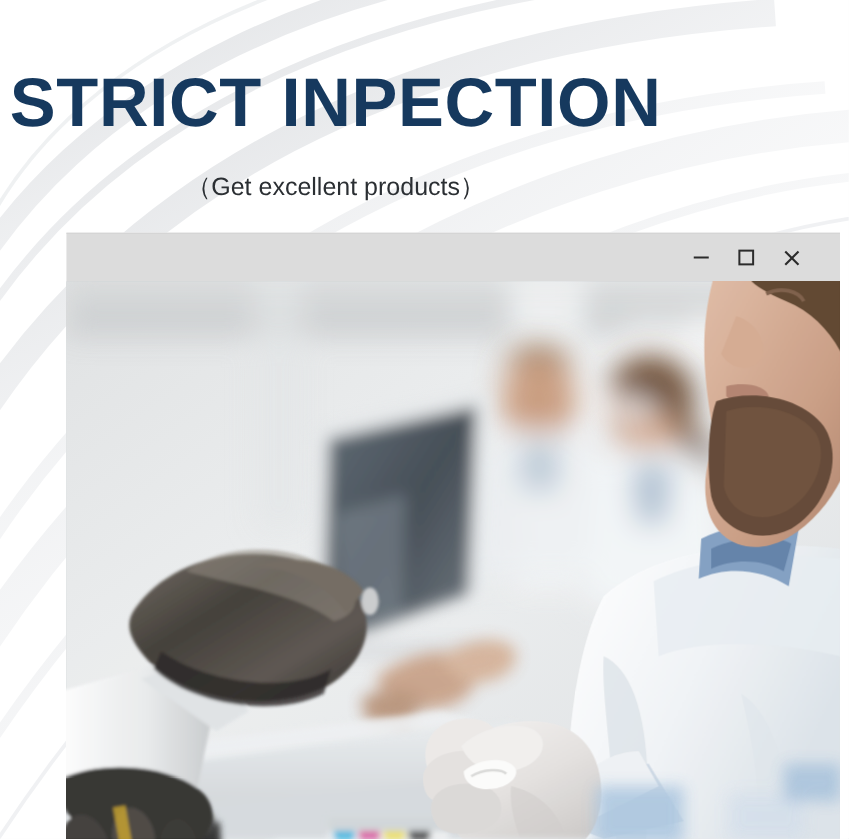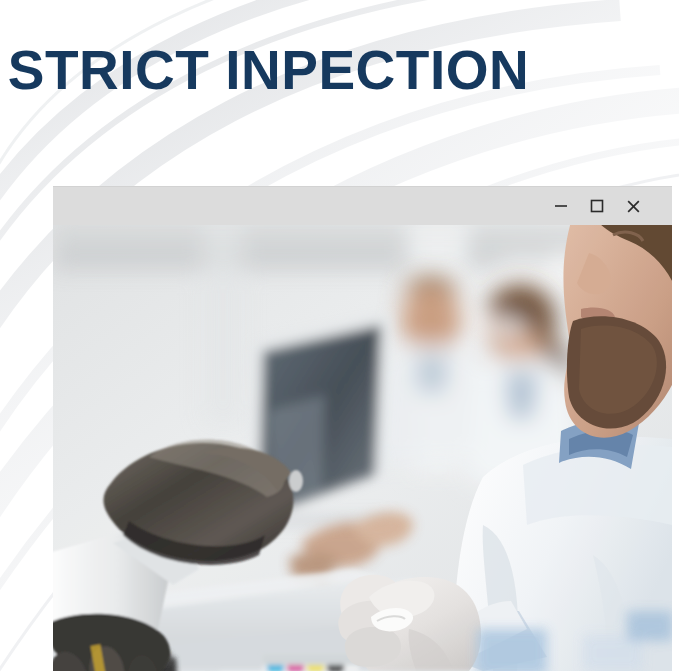--- a/index.html
+++ b/index.html
@@ -21,21 +21,21 @@
     inset: 0;
     width: 679px;
     height: 671px;
     z-index: 0;
     pointer-events: none;
   }
 
   
   #header {
     position: absolute;
-    top: 4px;
+    top: 16px;
     left: 0;
     width: 537px;
     z-index: 2;
     text-align: center;
   }
   #page-title {
     margin: 0;
     padding-top: 36px;
     font-size: 55px;
     line-height: 60px;
@@ -130,20 +130,21 @@
     <path d="M -30 630 C 150 340, 440 160, 700 140" stroke-width="7"></path>
   </g>
   <g fill="none" stroke="#eceef0" stroke-width="3" opacity="0.8">
     <path d="M -20 200 C 50 40, 250 -40, 470 -55"></path>
     <path d="M -20 700 C 180 380, 480 190, 720 170"></path>
   </g>
 </svg>
 
 <div id="header">
   <h1 id="page-title">STRICT INPECTION</h1>
+  <div id="page-subtitle">（Get excellent products）</div>
 </div>
 
 <div id="app-window">
 
   <div id="window-titlebar">
     <button class="win-btn" aria-label="Minimize" title="Minimize">
       <svg width="16" height="16" viewBox="0 0 16 16">
         <line x1="2" y1="8" x2="14" y2="8" stroke="#2b2b2b" stroke-width="1.6"></line>
       </svg>
     </button>

